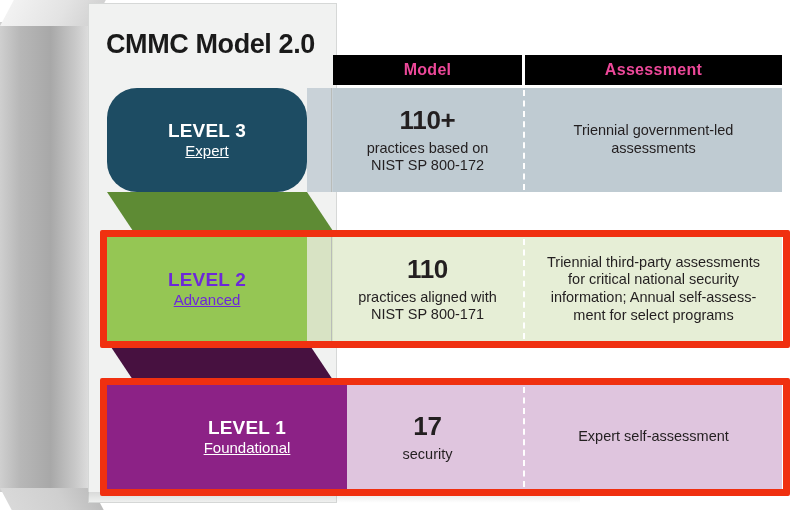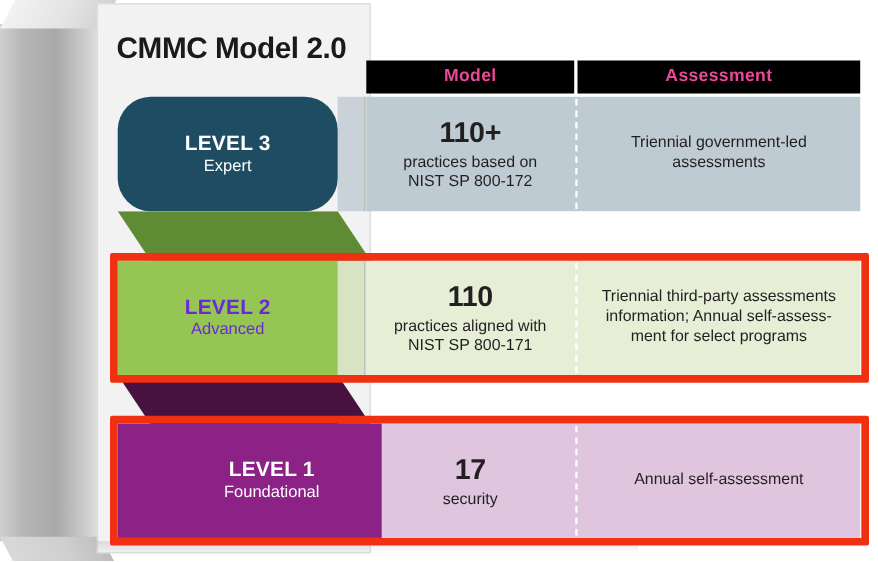--- a/index.html
+++ b/index.html
@@ -50,21 +50,21 @@
   }
   #hdr-model{left:333px;width:189px;}
   #hdr-assess{left:525px;width:257px;}
 
   
   .lvlbox{
     position:absolute;display:flex;flex-direction:column;
     align-items:center;justify-content:center;line-height:1.12;
   }
   .lvl-name{font-size:19px;font-weight:bold;letter-spacing:.2px;}
-  .lvl-sub{font-size:15px;font-weight:normal;margin-top:2px;}
+  .lvl-sub{font-size:15px;font-weight:normal;margin-top:2px;text-decoration:underline;}
 
   .tint{position:absolute;}
   .col{
     position:absolute;display:flex;flex-direction:column;
     align-items:center;justify-content:center;text-align:left;
     color:#231f20;line-height:1.22;
   }
   .bignum{font-size:26px;font-weight:bold;letter-spacing:-.3px;margin-bottom:3px;}
   .desc{font-size:14.5px;}
   .colline{font-size:14.5px;}
@@ -135,20 +135,21 @@
 <div class="col" style="left:333px;top:237px;width:189px;height:104px;">
   <div class="bignum">110</div>
   <div class="desc">practices aligned with</div>
   <div class="desc">NIST SP 800-171</div>
 </div>
 
 <div class="vdash" style="left:523px;top:239px;height:100px;"></div>
 
 <div class="col" style="left:525px;top:237px;width:257px;height:104px;">
   <div class="colline">Triennial third-party assessments</div>
+  <div class="colline">for critical national security</div>
   <div class="colline">information; Annual self-assess-</div>
   <div class="colline">ment for select programs</div>
 </div>
 
 <svg class="connector" style="left:107px;top:341px;width:230px;height:45px;" width="230" height="45" viewBox="0 0 230 45">
   <polygon points="0,0 200,0 230,45 30,45" fill="#471140"></polygon>
 </svg>
 
 <div class="tint" style="left:333px;top:385px;width:449px;height:104px;background:#dfc5de;"></div>
 <div class="tint" style="left:307px;top:385px;width:26px;height:104px;background:#d2bcd4;"></div>
@@ -160,17 +161,17 @@
 </div>
 
 <div class="col" style="left:333px;top:385px;width:189px;height:104px;">
   <div class="bignum">17</div>
   <div class="desc">security</div>
 </div>
 
 <div class="vdash" style="left:523px;top:387px;height:100px;"></div>
 
 <div class="col" style="left:525px;top:385px;width:257px;height:104px;">
-  <div class="colline">Annual self-assessment</div>
+  <div class="colline">Expert self-assessment</div>
 </div>
 
 <div class="redbox" style="left:100px;top:230px;width:690px;height:118px;"></div>
 <div class="redbox" style="left:100px;top:378px;width:690px;height:118px;"></div>
 
 </body></html>

